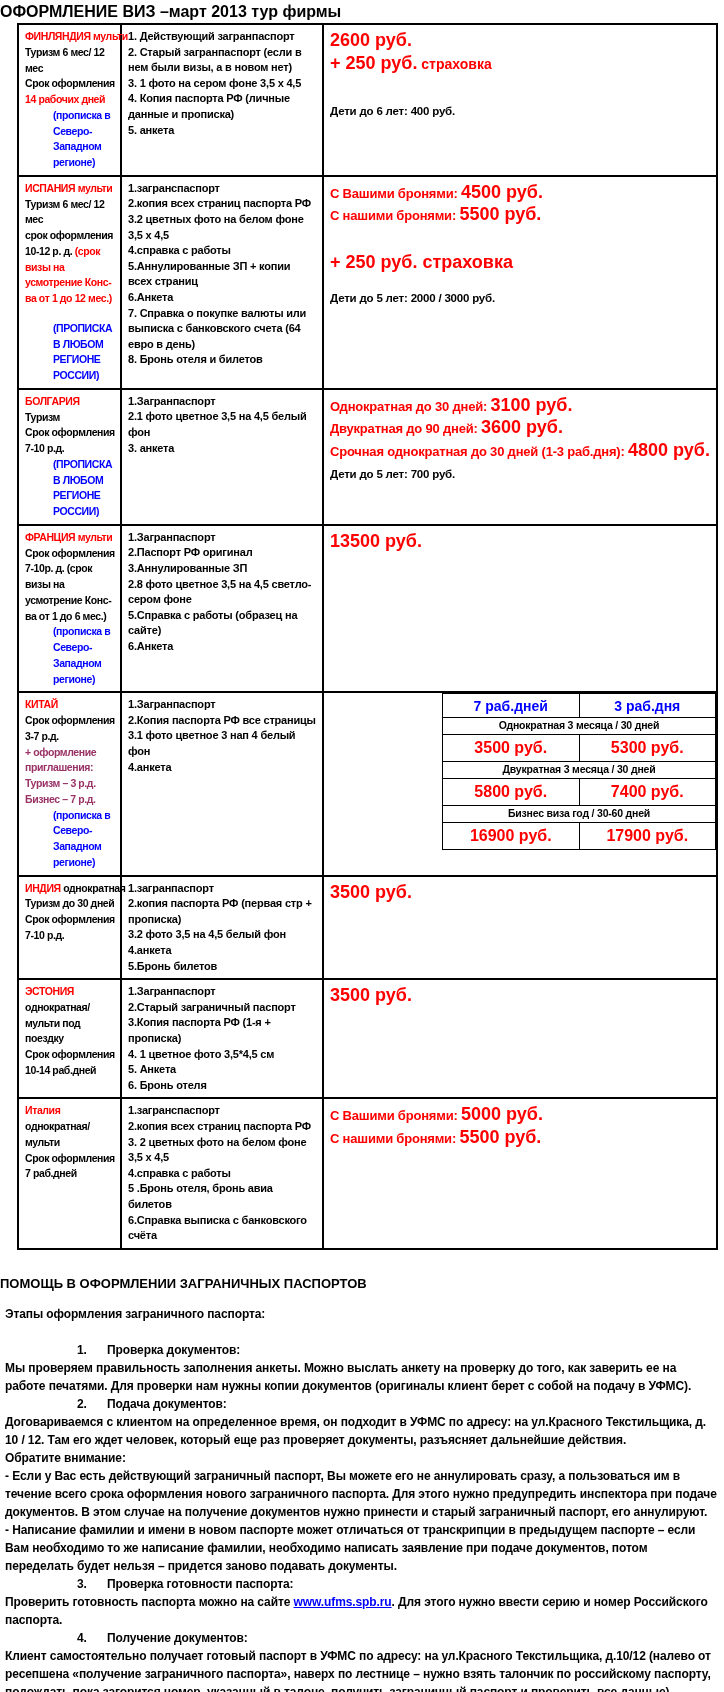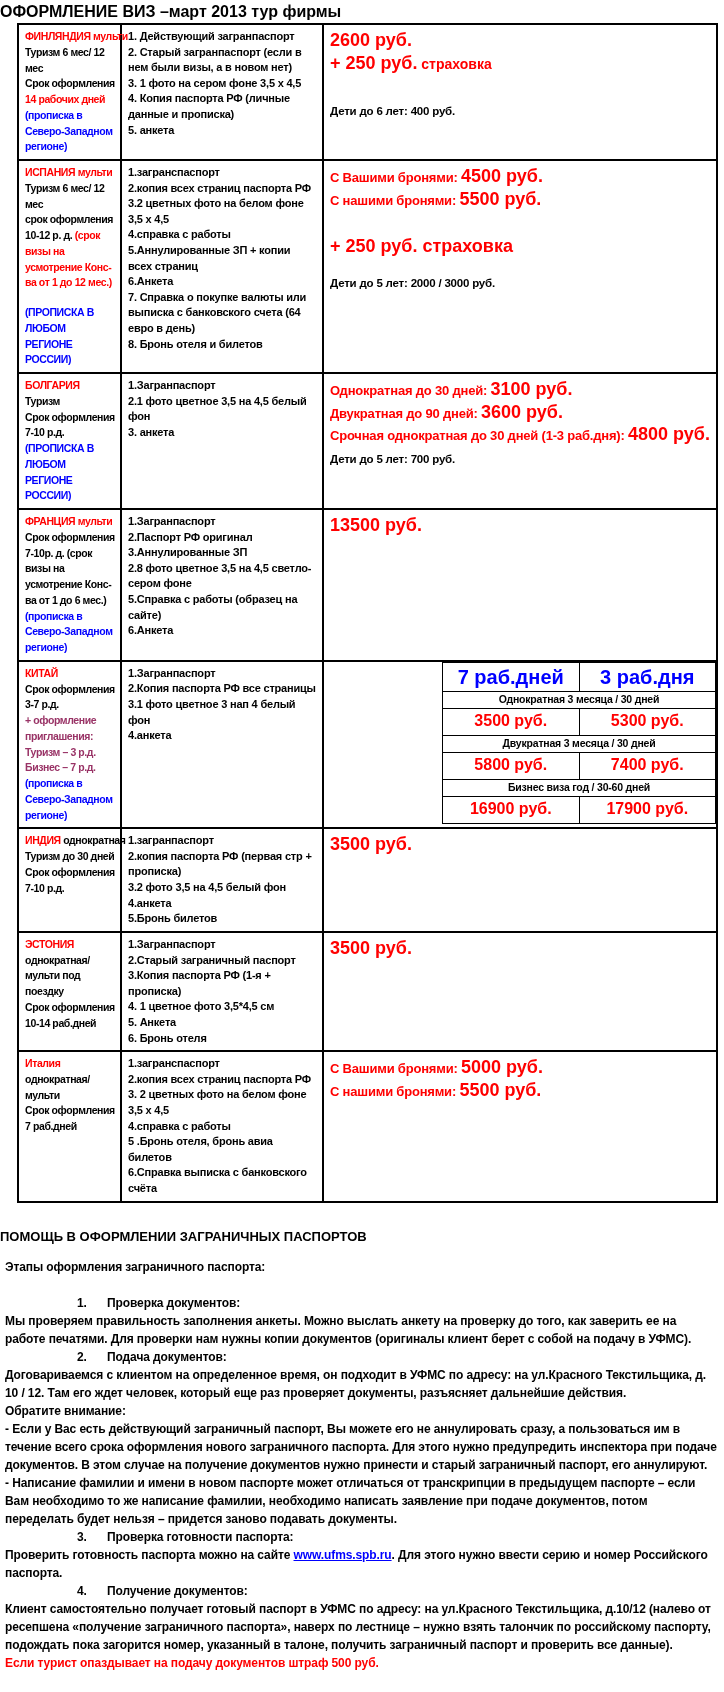--- a/index.html
+++ b/index.html
@@ -28,21 +28,21 @@
   .visa-table td{
     border:2px solid #000;
     vertical-align:top;
     padding:4px 5px 4px 6px;
   }
   .country-cell{font-size:10.5px;letter-spacing:-0.4px;line-height:1.5;}
   .country-name{white-space:nowrap;}
   .docs-cell{letter-spacing:-0.2px;line-height:1.42;margin-left:20px;}
   .price-cell{line-height:1.3;}
   .red{color:#FF0000;}
-  .blue{color:#0000FF;}
+  .blue{color:#0000FF;margin-left:28px;}
   .purple{color:#993366;}
   .big{font-size:18px;line-height:1.25;}
   .med{font-size:14px;}
   .plabel{font-size:13px;letter-spacing:-0.2px;}
   .kids{font-size:11.5px;letter-spacing:-0.2px;}
   .l{display:block;}
   .gap6{height:6px;} .gap14{height:14px;} .gap18{height:18px;}
   .gap25{height:25px;} .gap30{height:30px;}
   tr.h-fi{height:117px;} tr.h-es{height:148px;} tr.h-bg{height:117px;}
   tr.h-fr{height:114px;} tr.h-cn{height:152px;} tr.h-in{height:103px;}
@@ -54,21 +54,21 @@
     width:274px;
     margin-left:auto;
     text-align:center;
     table-layout:fixed;
   }
   .cn-grid td{
     border:1.5px solid #000;
     vertical-align:middle;
     padding:1px 2px;
   }
-  .cn-head{color:#0000FF;font-size:20px;height:24px;}
+  .cn-head{color:#0000FF;font-size:14px;height:24px;}
   .cn-span{font-size:10.5px;letter-spacing:-0.2px;height:17px;}
   .cn-price{color:#FF0000;font-size:16px;height:27px;}
   
   .section-heading{
     margin:26px 0 8px 0;
     text-align:left;
     font-size:13px;
     font-weight:bold;
   }
   .section-heading.small{margin:20px 0 12px 0;font-size:12.5px;}

